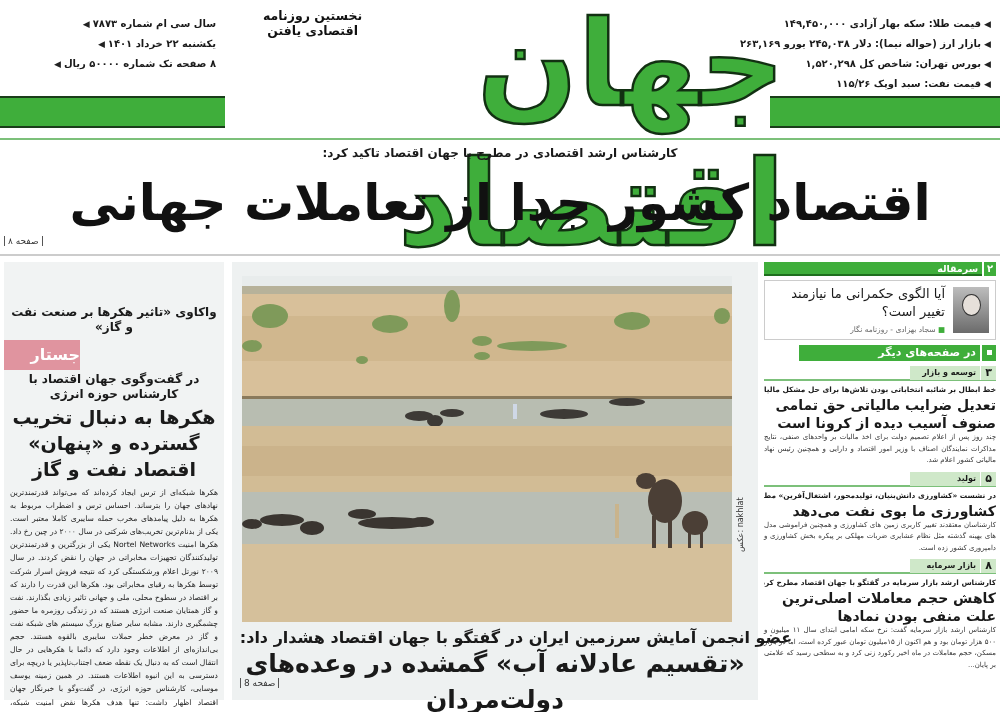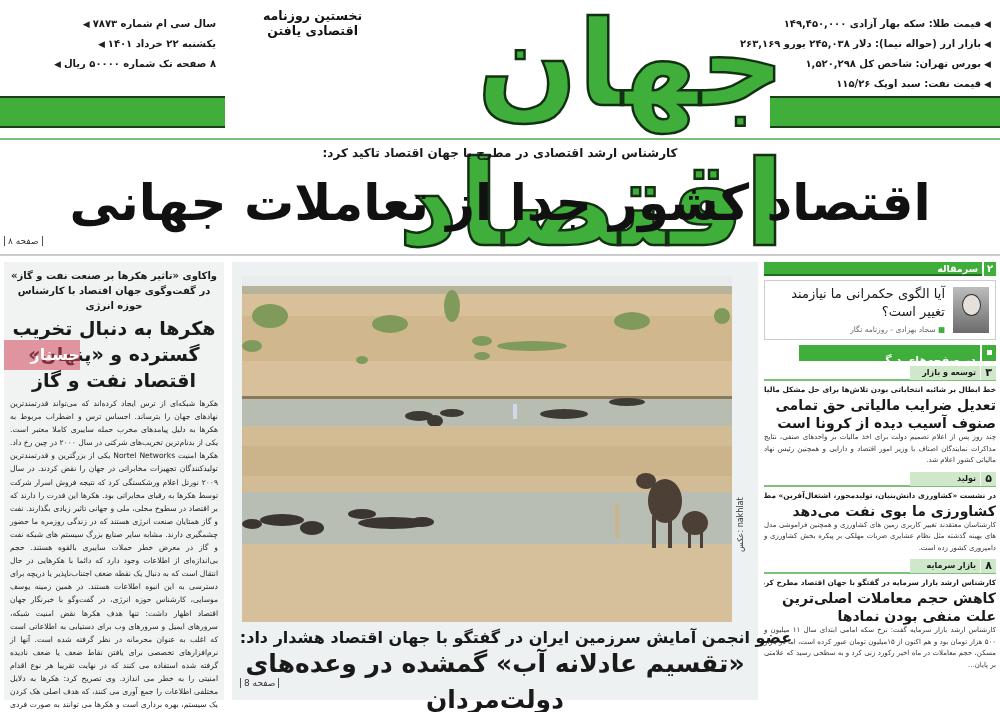--- a/index.html
+++ b/index.html
@@ -27,21 +27,21 @@
 
   
   .kicker { position: absolute; top: 146px; left: 200px; width: 600px; text-align: center; font-size: 12px; font-weight: bold; direction: rtl; }
   .headline { position: absolute; top: 168px; left: 40px; width: 920px; text-align: center; font-size: 50px; font-weight: bold; direction: rtl; color: #111; letter-spacing: -1px; line-height: 70px; }
   .page-ref { font-size: 9px; border-left: 1px solid #555; border-right: 1px solid #555; padding: 0 3px; color: #333; display: inline-block; direction: rtl; }
   .main-ref { position: absolute; left: 4px; top: 236px; }
   .rule2 { position: absolute; left: 0; top: 254px; width: 1000px; height: 2px; background: #ccc; }
 
   
   .left-col { position: absolute; left: 4px; top: 262px; width: 220px; height: 438px; background: #f1f3f3; padding: 6px 6px; direction: rtl; text-align: right; }
-  .lc-kick { font-size: 10px; font-weight: bold; line-height: 15px; text-align: center; }
+  .lc-kick { font-size: 12px; font-weight: bold; line-height: 15px; text-align: center; margin-top: 37px; }
   .lc-title { font-size: 19px; font-weight: bold; line-height: 26px; text-align: center; margin: 2px 0 4px; }
   .lc-body { font-size: 7.6px; line-height: 13.1px; text-align: justify; color: #222; }
   .stamp { position: absolute; left: 4px; top: 340px; width: 76px; height: 30px; background: rgba(210,70,90,.55); color: #fff; font-weight: bold; font-size: 16px; text-align: right; line-height: 30px; direction: rtl; }
 
   
   .center-col { position: absolute; left: 232px; top: 262px; width: 526px; height: 438px; background: #eef1f1; }
   .photo { position: absolute; left: 10px; top: 14px; width: 490px; height: 346px; overflow: hidden; background: #d9c7a4; }
   .credit { position: absolute; left: 504px; top: 290px; font-size: 8px; transform: rotate(-90deg); transform-origin: left top; white-space: nowrap; color: #333; direction: ltr; }
   .c-kick { position: absolute; top: 366px; left: 0; width: 568px; text-align: center; font-size: 16px; font-weight: bold; direction: rtl; }
   .c-title { position: absolute; top: 384px; left: 0; width: 526px; text-align: center; font-size: 25px; font-weight: bold; direction: rtl; line-height: 36px; }
@@ -54,21 +54,21 @@
   .sec-lbl { background: #3fae3b; color: #fff; font-size: 9.5px; font-weight: bold; padding: 0 4px; height: 14px; line-height: 14px; flex: 1; border-bottom: 2px solid #1f6f1e; }
   .editorial { border: 1px solid #ccc; background: #fff; height: 60px; position: relative; padding: 4px 6px; }
   .ed-pic { position: absolute; right: 6px; top: 6px; width: 36px; height: 46px; background: linear-gradient(180deg,#bdbdbd,#6b6b6b); }
   .ed-pic::after { content: ""; position: absolute; left: 9px; top: 7px; width: 17px; height: 20px; border-radius: 50%; background: #e6e0da; border: 1px solid #333; }
   .ed-title { position: absolute; right: 50px; top: 4px; font-size: 13px; font-weight: normal; line-height: 18px; }
   .ed-by { position: absolute; right: 50px; top: 44px; font-size: 7.5px; color: #666; }
   .ed-by::before { content: "■ "; color: #3fae3b; }
   .other-bar { margin-top: 5px; height: 16px; display: flex; }
   .other-bar .sq { width: 16px; background: #3fae3b; border-left: 2px solid #fff; position: relative; }
   .other-bar .sq::after { content: ""; position: absolute; left: 5px; top: 5px; width: 5px; height: 5px; background: #fff; }
-  .other-bar .lbl { flex: 1; background: #3fae3b; color: #fff; font-size: 11px; font-weight: bold; padding: 8px 4px; line-height: 16px; margin-left: 35px; }
+  .other-bar .lbl { flex: 1; background: #3fae3b; color: #fff; font-size: 11px; font-weight: bold; padding: 0 4px; line-height: 16px; margin-left: 35px; }
   .sub-sec { margin-top: 6px; display: flex; align-items: center; height: 14px; border-bottom: 2px solid #7cc07a; }
   .sub-num { font-size: 11px; font-weight: bold; width: 16px; text-align: center; background: #cfe8c9; border-left: 1px solid #fff; height: 14px; line-height: 14px; }
   .sub-lbl { font-size: 8px; font-weight: bold; background: #cfe8c9; padding: 0 4px; height: 14px; line-height: 14px; width: 70px; }
   .r-kick { font-size: 7.4px; font-weight: bold; margin-top: 3px; line-height: 12px; white-space: nowrap; overflow: hidden; }
   .r-title { font-size: 14px; font-weight: bold; line-height: 18px; }
   .r-body { font-size: 7px; line-height: 11.5px; color: #333; text-align: justify; }
 </style>
 </head>
 <body>
 

